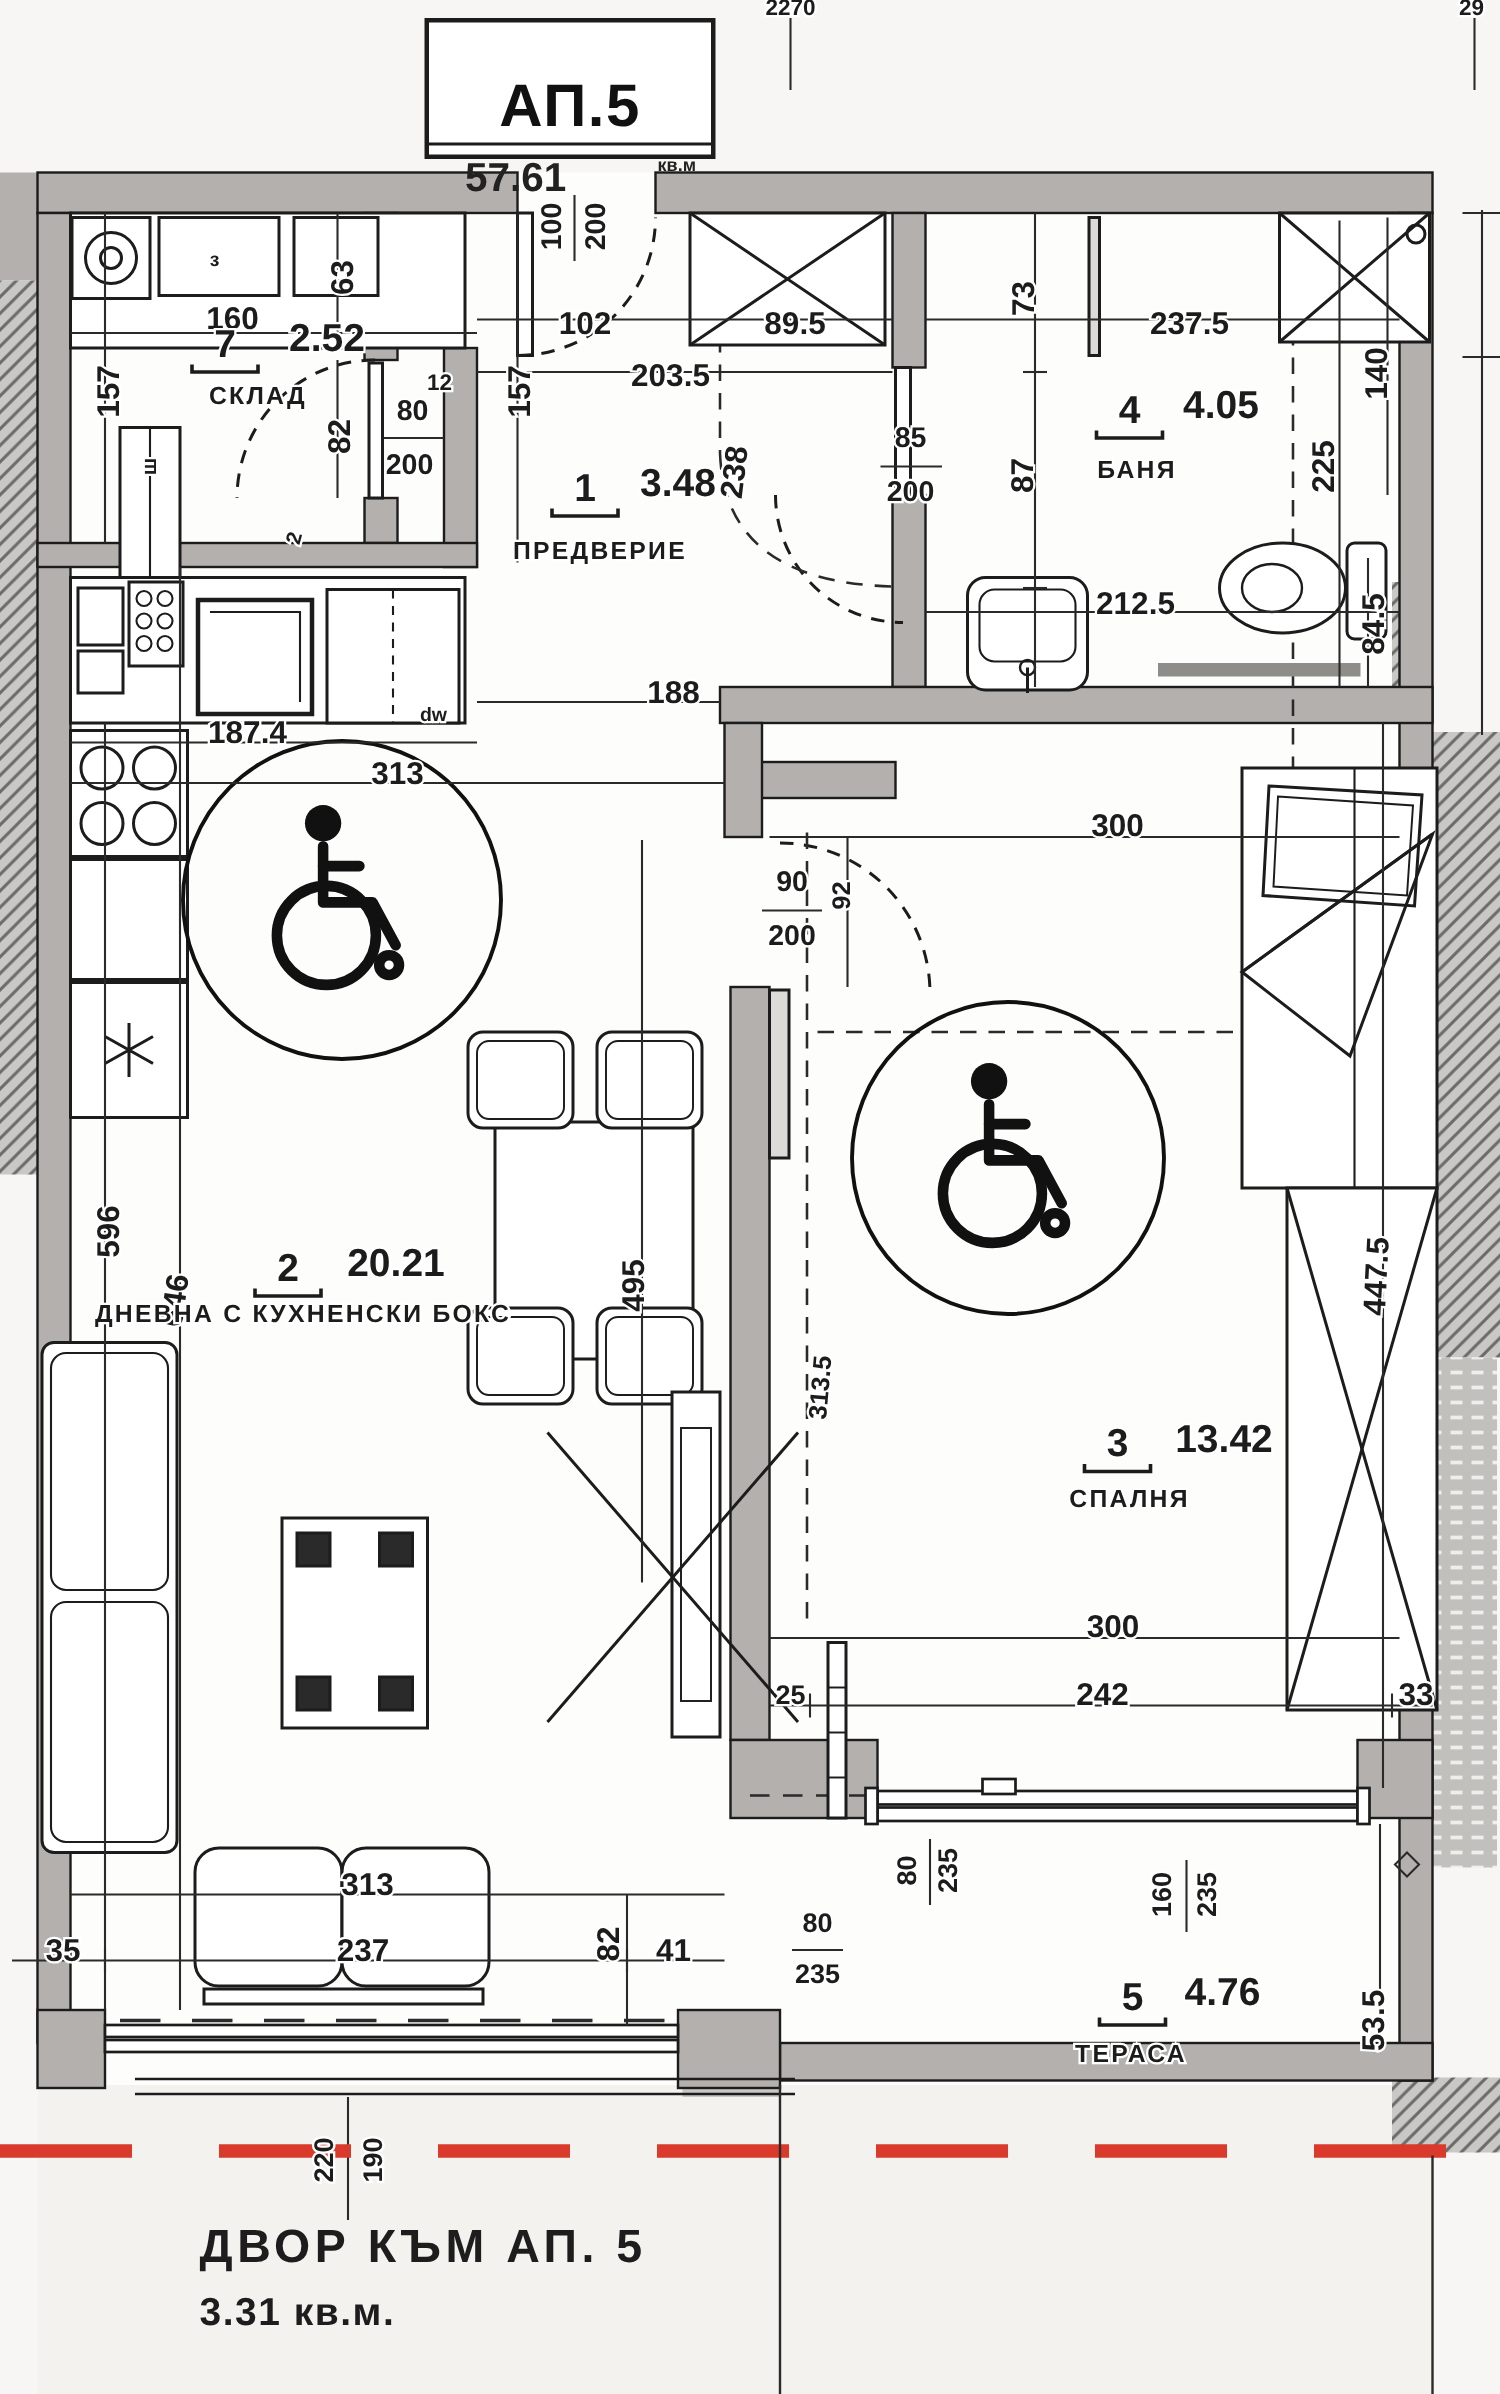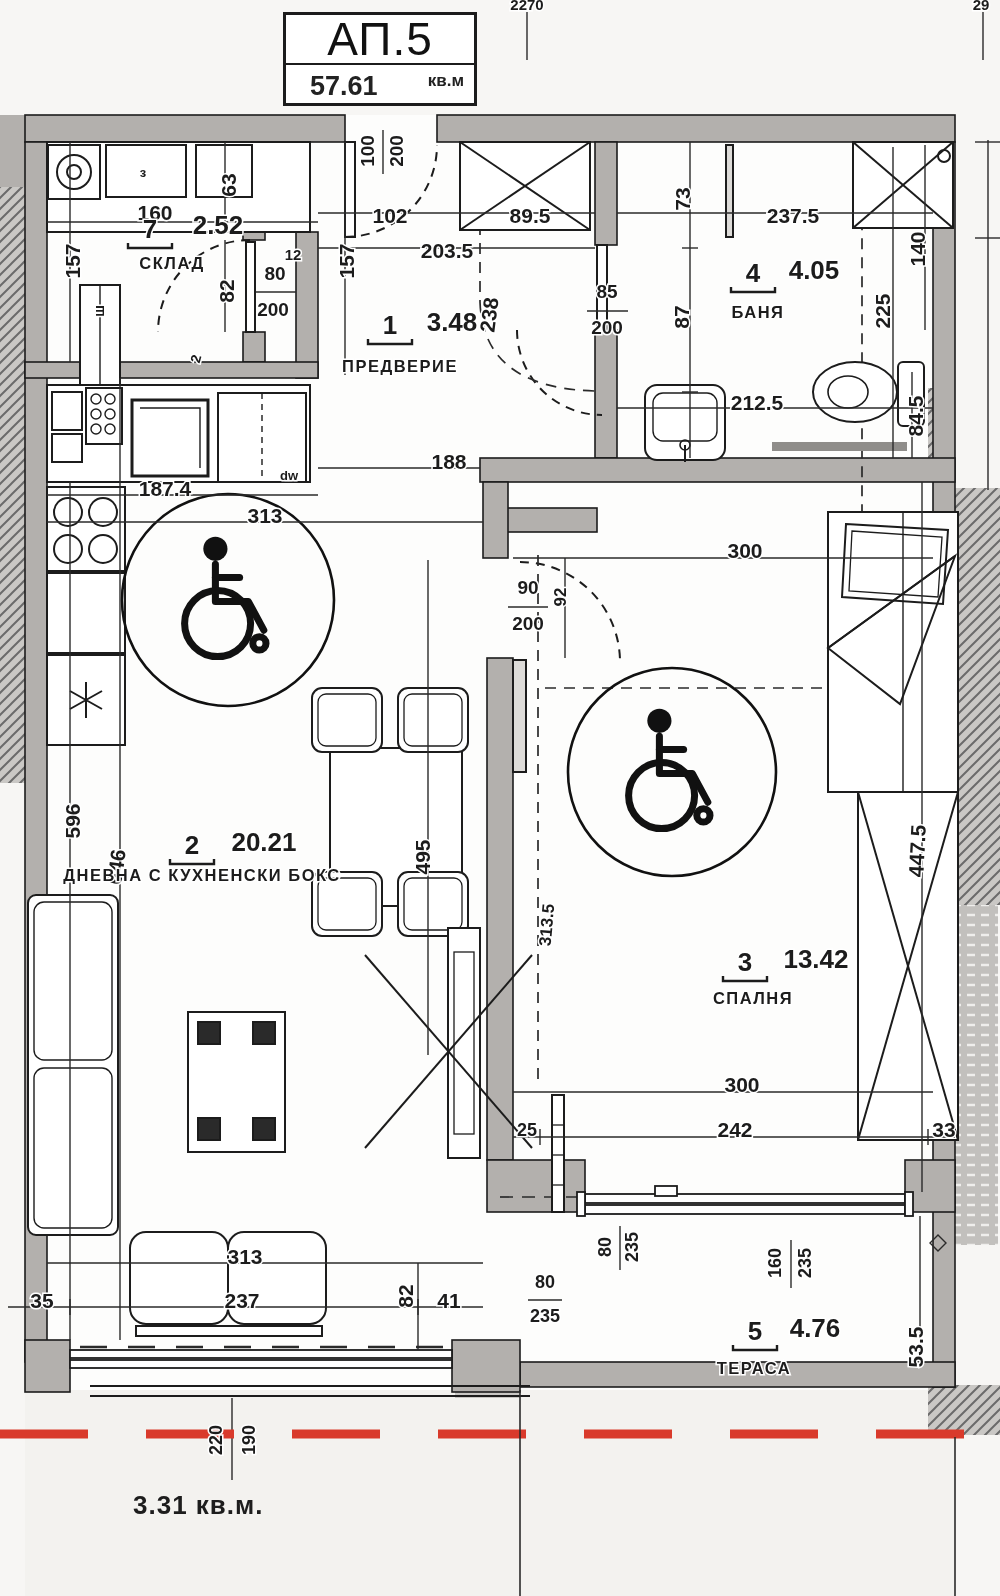--- a/index.html
+++ b/index.html
@@ -2,25 +2,25 @@
 <html><head>
 <meta charset="utf-8">
 <style>
   html,body{margin:0;padding:0;background:#e9e8e6;}
   .canvas{position:relative;width:1000px;height:1596px;background:#f7f6f4;overflow:hidden;
           font-family:"Liberation Sans", sans-serif;}
   svg{position:absolute;left:0;top:0;}
   .titleblock{position:absolute;left:283px;top:12px;width:194px;height:94px;background:#fff;
               border:3px solid #1c1c1c;box-sizing:border-box;z-index:5;}
   .titleblock .apt{height:48px;border-bottom:2px solid #1c1c1c;display:flex;align-items:center;
-                   justify-content:center;font-size:46px;font-weight:normal;color:#111;letter-spacing:1px;}
+                   justify-content:center;font-size:40px;font-weight:bold;color:#111;letter-spacing:1px;margin-top:32px;}
   .titleblock .area{height:41px;display:flex;align-items:flex-start;justify-content:space-between;
                     padding:6px 10px 0 24px;color:#222;}
   .titleblock .val{font-size:27px;font-weight:bold;}
-  .titleblock .unit{font-size:17px;font-weight:bold;}
+  .titleblock .unit{font-size:12px;font-weight:bold;}
   .yard{position:absolute;left:133px;top:1480px;color:#1d1d1d;z-index:5;}
   .yard .l1{font-size:31px;font-weight:bold;letter-spacing:3px;}
   .yard .l2{font-size:26px;font-weight:bold;margin-top:10px;letter-spacing:1px;}
   text{fill:#1c1c1c;paint-order:stroke;stroke:#ffffff;stroke-width:3px;}
 </style>
 </head>
 <body>
 
 <div class="canvas">
 
@@ -365,16 +365,17 @@
 
 <div class="titleblock">
   <div class="apt">АП.5</div>
   <div class="area">
     <span class="val">57.61</span>
     <span class="unit">кв.м</span>
   </div>
 </div>
 
 <div class="yard">
+  <div class="l1">ДВОР  КЪМ АП. 5</div>
   <div class="l2">3.31 кв.м.</div>
 </div>
 
 </div>
 
 </body></html>

